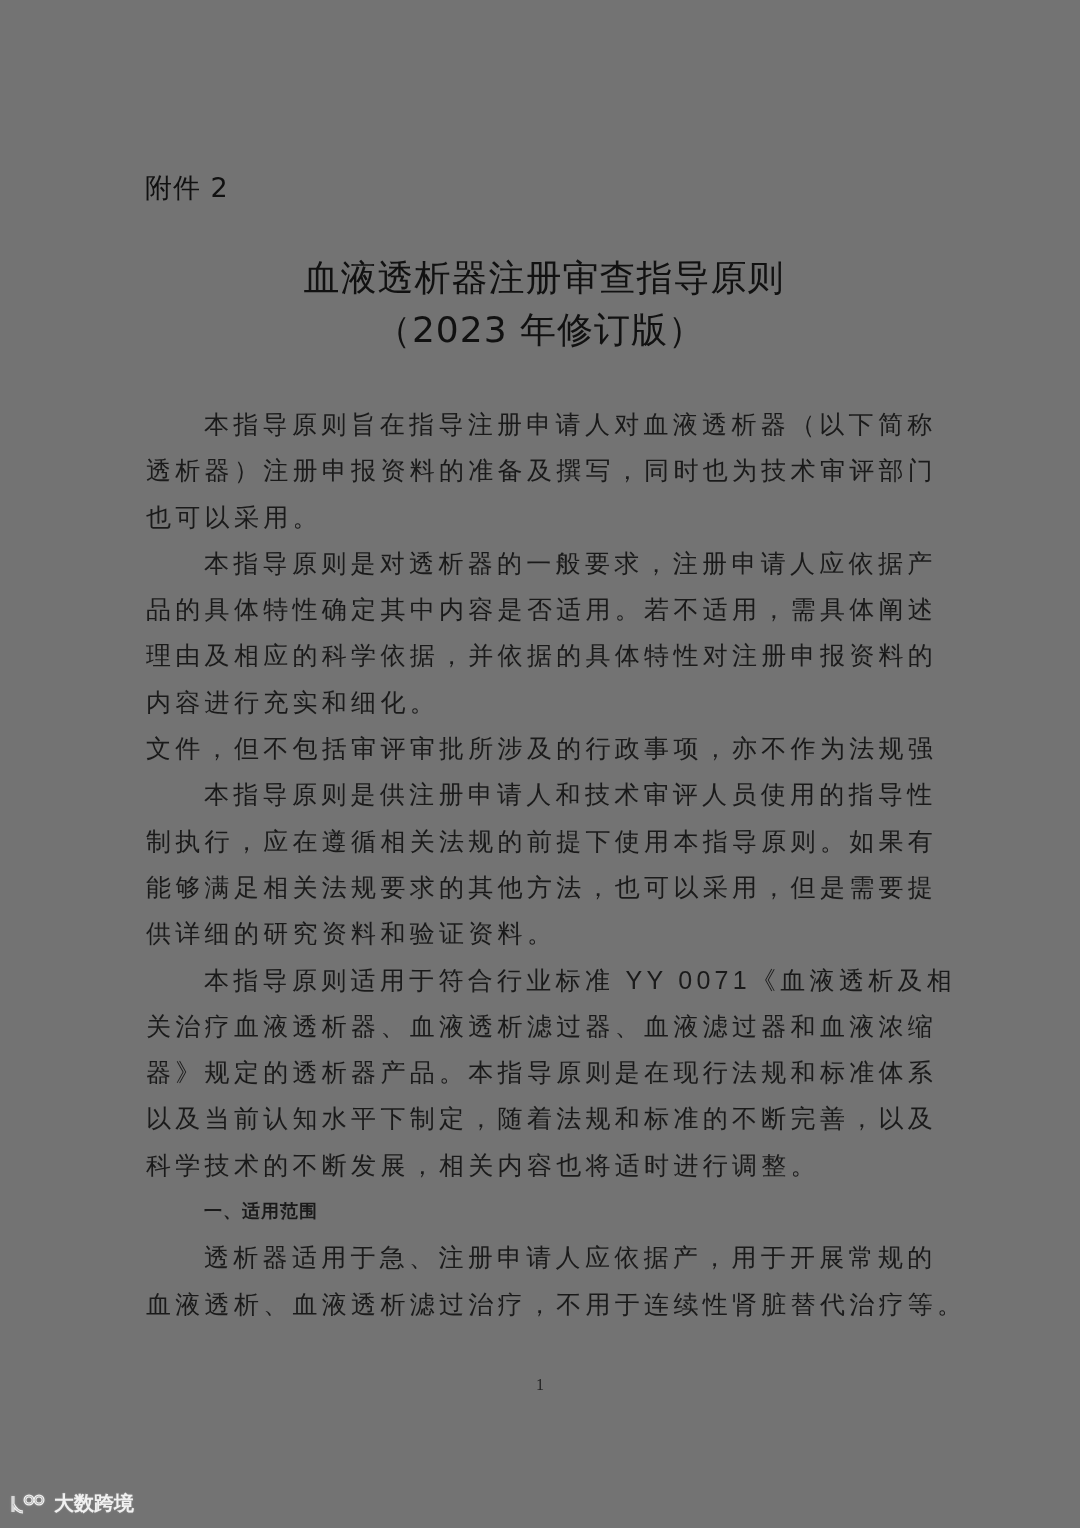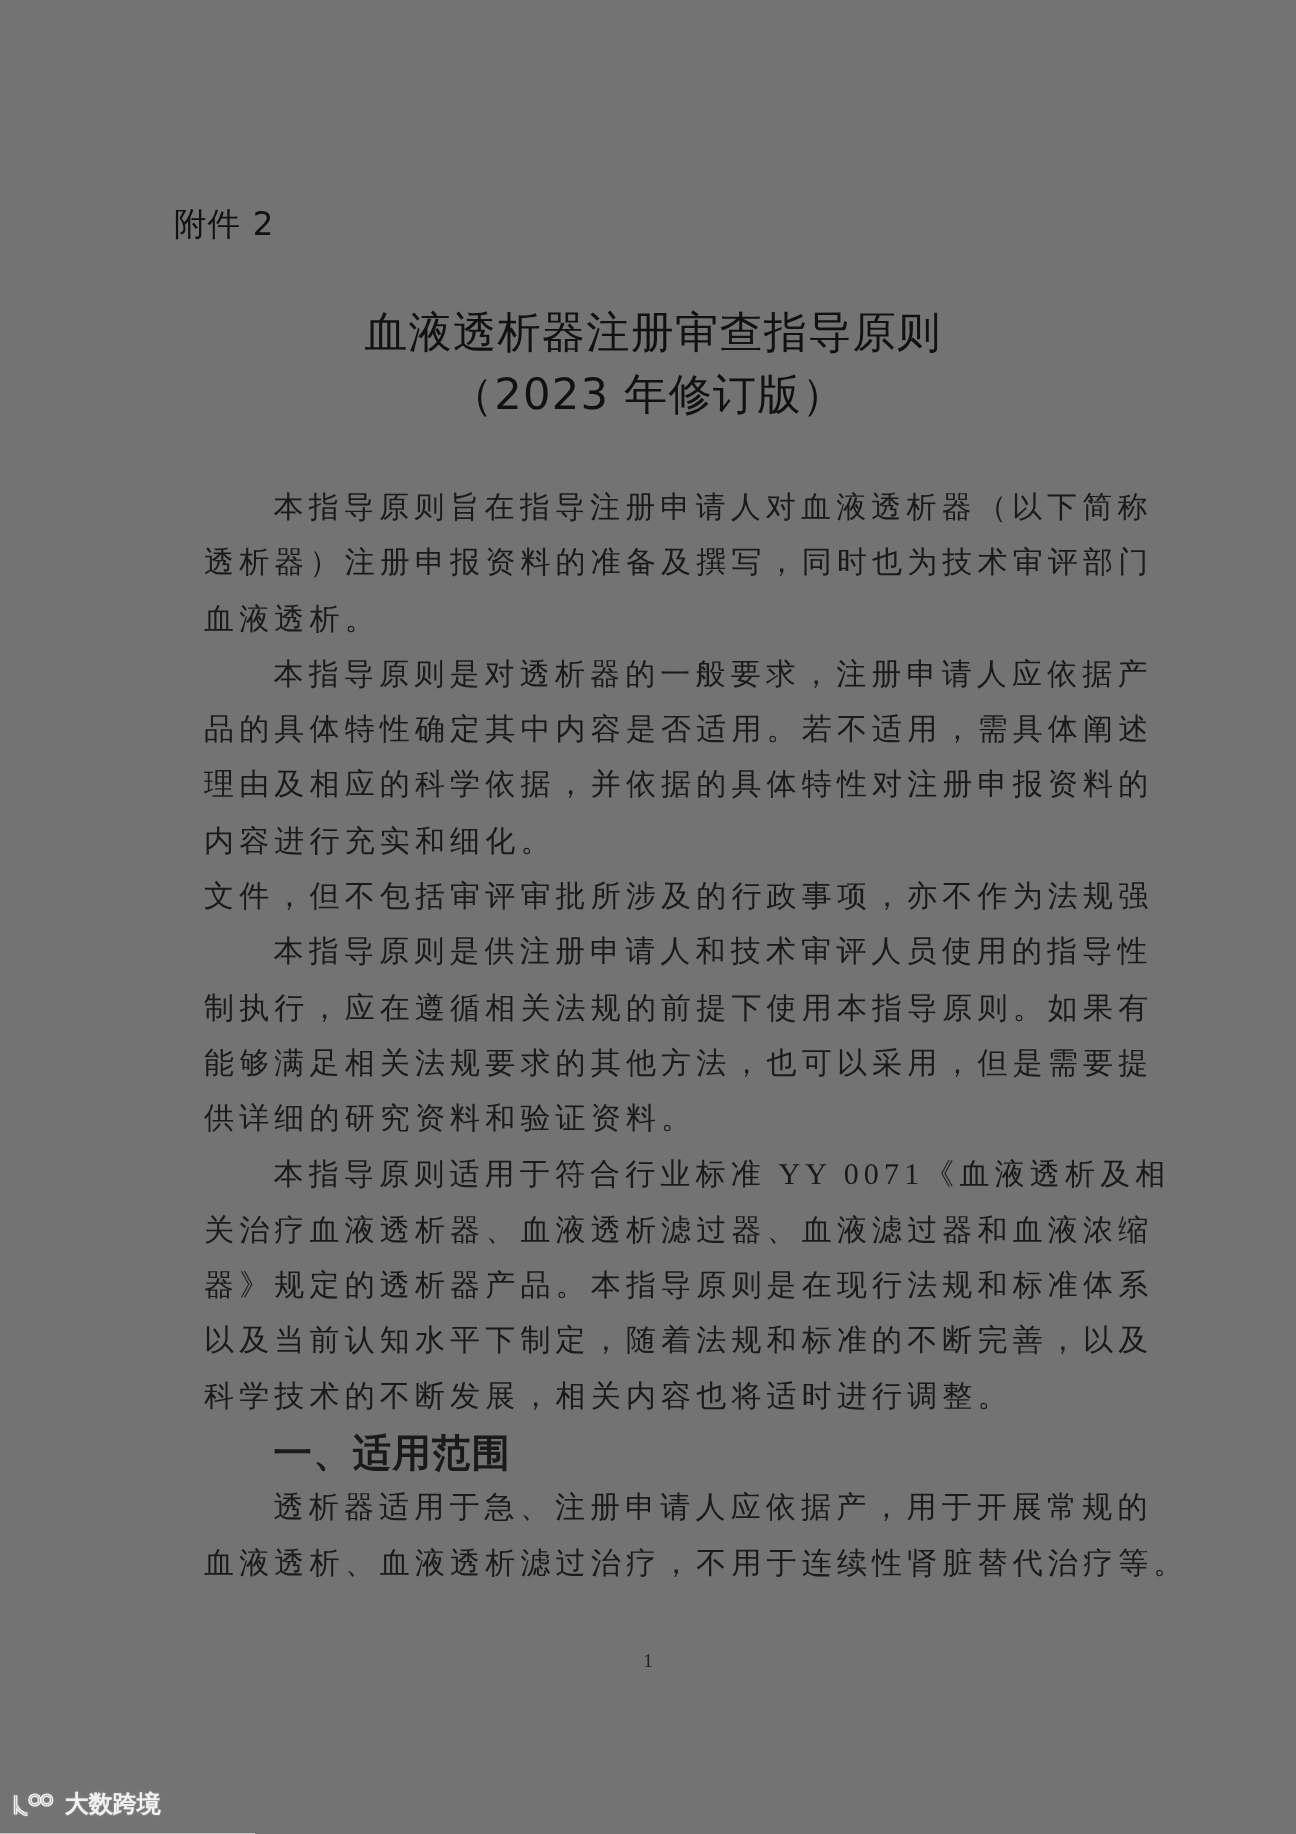--- a/index.html
+++ b/index.html
@@ -45,36 +45,35 @@
       line-height: 52px;
       letter-spacing: 1px;
       white-space: nowrap;
     }
     .title-line.main { padding-left: 8px; }
     .body-text {
       position: absolute;
       left: 146px;
       top: 401px;
       width: 800px;
-      font-family: Liberation Serif, serif;
+      font-family: Liberation Sans, sans-serif;
       font-size: 25px;
       letter-spacing: 4.3px;
       color: #1a1a1a;
-      margin-left: 24px;
     }
     .line {
       height: 46.3px;
       line-height: 46.3px;
       white-space: nowrap;
     }
     .line.indent { padding-left: 58px; }
     .line.heading {
       font-weight: bold;
       letter-spacing: 1px;
-      font-size: 32px;
+      font-size: 18px;
     }
     .page-number {
       position: absolute;
       left: 0;
       width: 1080px;
       top: 1376px;
       text-align: center;
       font-family: "Liberation Serif", "DejaVu Serif", serif;
       font-size: 16px;
       color: #222;
@@ -107,21 +106,21 @@
   <div class="attachment-label">附件 2</div>
 
   <div class="title-block">
     <div class="title-line main">血液透析器注册审查指导原则</div>
     <div class="title-line">（2023 年修订版）</div>
   </div>
 
   <div class="body-text">
     <div class="line indent">本指导原则旨在指导注册申请人对血液透析器（以下简称</div>
     <div class="line">透析器）注册申报资料的准备及撰写，同时也为技术审评部门</div>
-    <div class="line">血液透析。</div>
+    <div class="line">也可以采用。</div>
     <div class="line indent">本指导原则是对透析器的一般要求，注册申请人应依据产</div>
     <div class="line">品的具体特性确定其中内容是否适用。若不适用，需具体阐述</div>
     <div class="line">理由及相应的科学依据，并依据的具体特性对注册申报资料的</div>
     <div class="line">内容进行充实和细化。</div>
     <div class="line">文件，但不包括审评审批所涉及的行政事项，亦不作为法规强</div>
     <div class="line indent">本指导原则是供注册申请人和技术审评人员使用的指导性</div>
     <div class="line">制执行，应在遵循相关法规的前提下使用本指导原则。如果有</div>
     <div class="line">能够满足相关法规要求的其他方法，也可以采用，但是需要提</div>
     <div class="line">供详细的研究资料和验证资料。</div>
     <div class="line indent">本指导原则适用于符合行业标准 YY 0071《血液透析及相</div>

